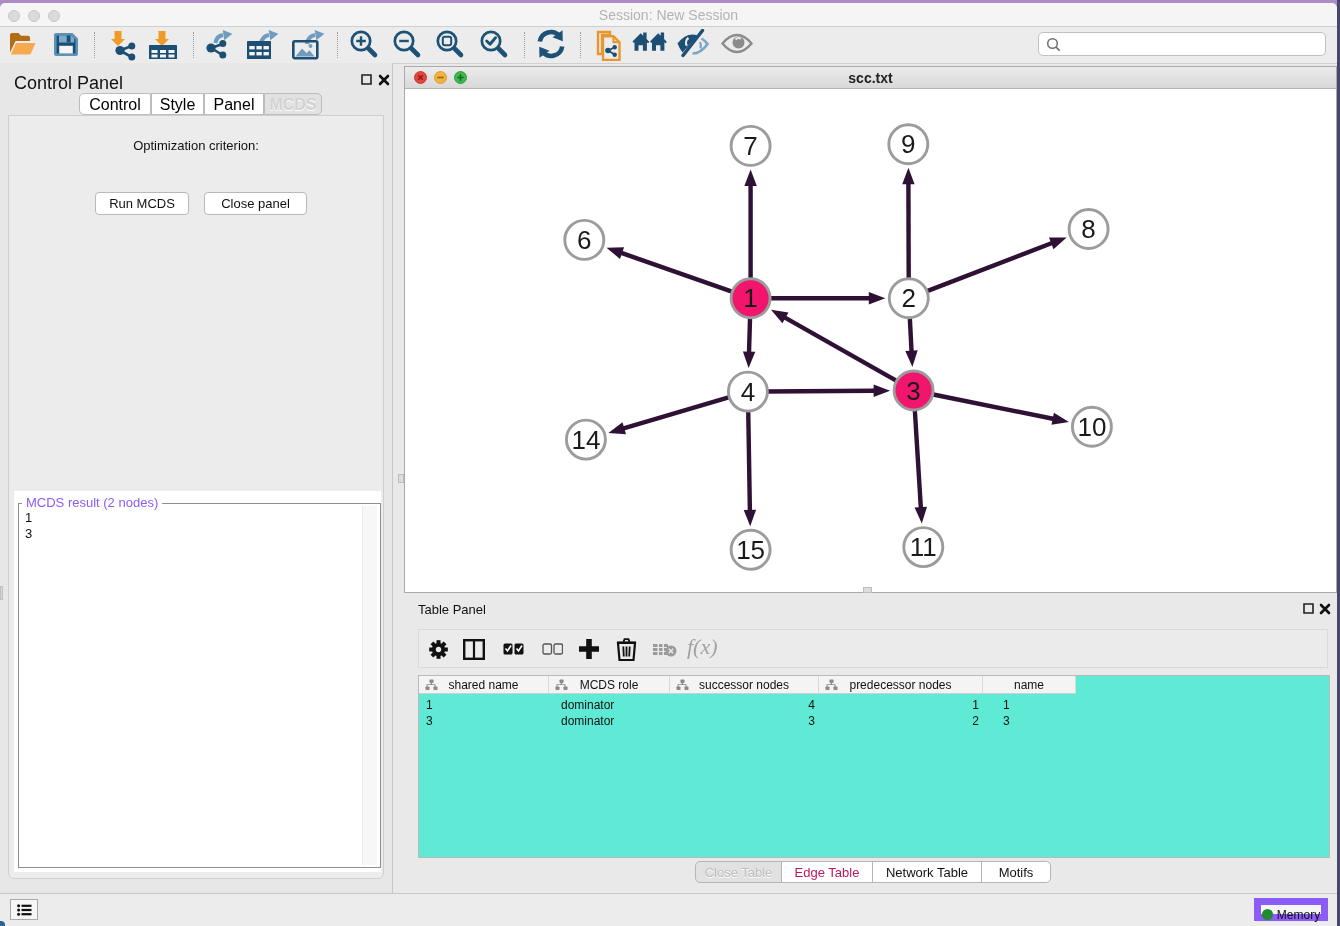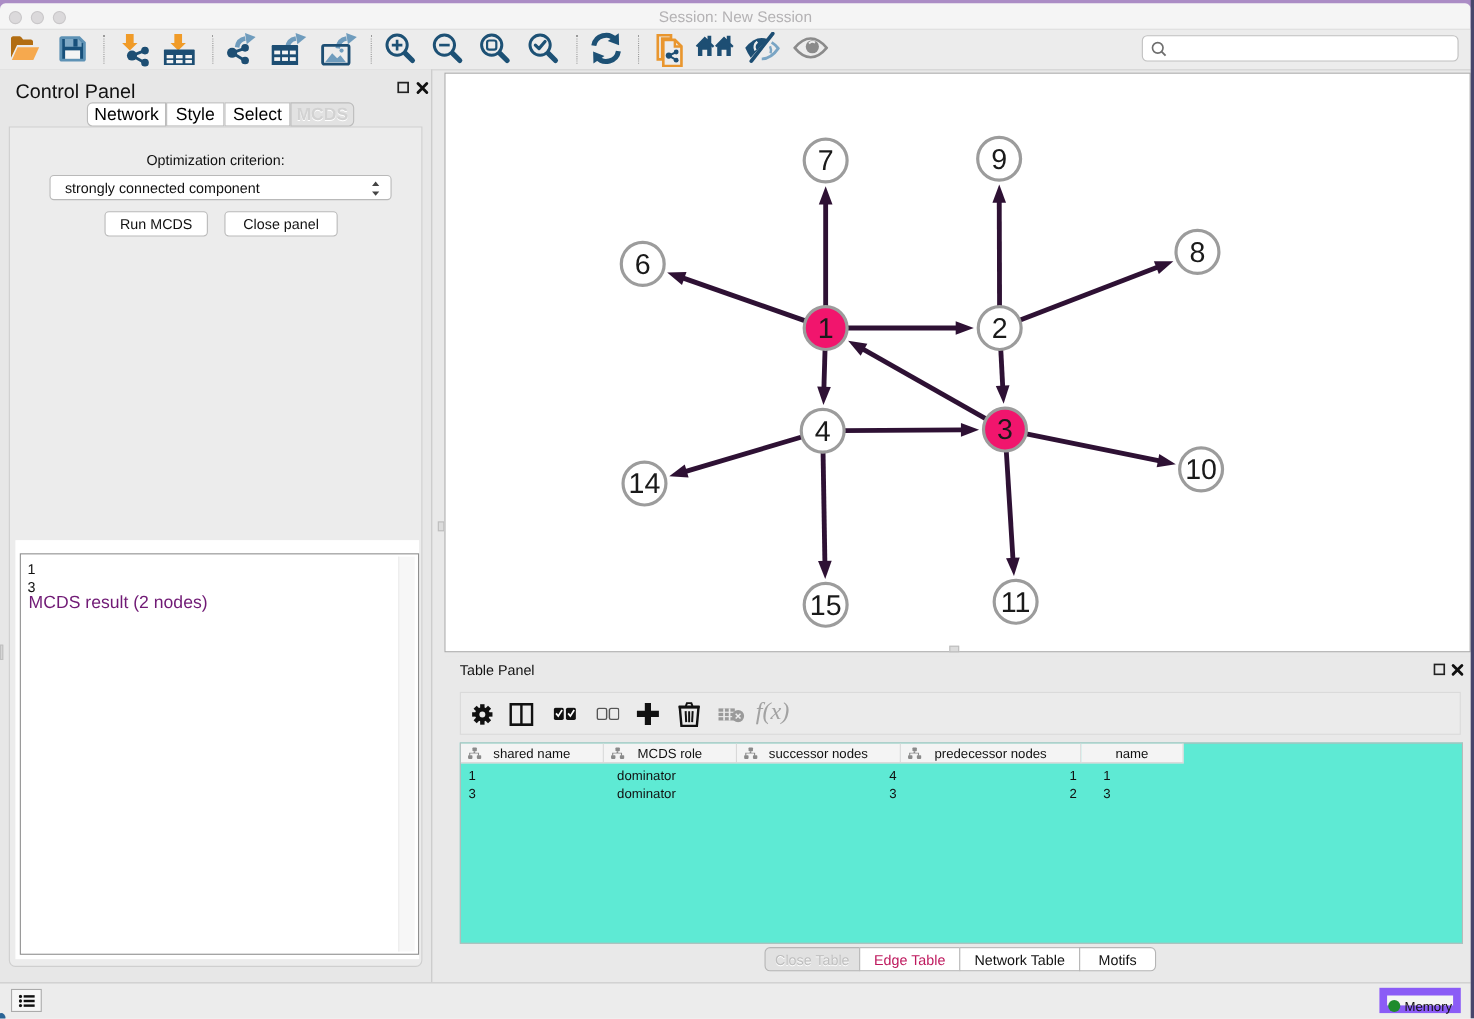--- a/index.html
+++ b/index.html
@@ -18,21 +18,21 @@
   
   #cpanel{left:0;top:63px;width:392px;height:830px;background:#e7e7e7;border-right:1px solid #c6c6c6;}
   #cp-title{position:absolute;left:14px;top:10px;font-size:18px;color:#111;}
   .tab{position:absolute;top:0;height:22px;line-height:22px;text-align:center;background:#fff;border:1px solid #bcbcbc;box-sizing:border-box;}
   #cp-content{position:absolute;left:8px;top:52px;width:376px;height:764px;background:#ececec;border:1px solid #cfcfcf;border-radius:0 0 6px 6px;box-sizing:border-box;}
   #opt-label{position:absolute;left:0;top:22px;width:100%;text-align:center;font-size:13px;color:#111;}
   #dropdown{position:absolute;left:36px;top:43px;width:311px;height:23px;background:#fff;border:1px solid #b9b9b9;border-radius:4px;font-size:13px;line-height:21px;padding-left:13px;box-sizing:border-box;color:#111;}
   .btn{position:absolute;height:23px;background:#fff;border:1px solid #b9b9b9;border-radius:4px;font-size:13px;text-align:center;line-height:21px;box-sizing:border-box;color:#111;}
   #mcds-white{position:absolute;left:14px;top:428px;width:367px;height:381px;background:#fff;}
   #mcds-box{position:absolute;left:4px;top:12px;width:363px;height:365px;border:1px solid #8f8f8f;box-sizing:border-box;}
-  #mcds-label{position:absolute;left:3px;top:-9px;background:#fff;padding:0 4px;font-size:16px;color:#701a75;margin-top:45px;}
+  #mcds-label{position:absolute;left:3px;top:-9px;background:#fff;padding:0 4px;font-size:13px;color:#8b5cf6;}
   #mcds-inner{position:absolute;left:2px;top:6px;width:330px;font-size:13px;color:#111;line-height:16px;padding-left:4px;}
   #mcds-scroll{position:absolute;right:3px;top:2px;width:14px;height:359px;background:#f7f7f7;border-left:1px solid #ececec;}
   
   #netwin{left:404px;top:66px;width:933px;height:527px;background:#fff;border:1px solid #a9a9a9;box-sizing:border-box;}
   #nettitle{position:absolute;left:0;top:0;width:100%;height:22px;background:linear-gradient(#ececec,#d8d8d8);border-bottom:1px solid #b4b4b4;box-sizing:border-box;}
   #nettitle .t{position:absolute;width:100%;text-align:center;top:3px;font-size:14px;font-weight:700;color:#222;}
   .mtl{position:absolute;top:4px;width:13px;height:13px;border-radius:50%;box-sizing:border-box;}
   
   #tpanel{left:404px;top:597px;width:936px;height:293px;background:#e9e9e9;}
   #tp-title{position:absolute;left:14px;top:5px;font-size:13px;color:#111;}
@@ -200,41 +200,56 @@
     </div>
   </div>
   <div id="cpanel" class="abs">
     <div id="cp-title">Control Panel</div>
     <svg style="position:absolute;left:361px;top:11px;" width="11" height="11" viewBox="0 0 11 11">
         <path d="M1 1 H10 V10 H1 Z" fill="none" stroke="#222" stroke-width="1.6"></path>
       </svg>
     <svg style="position:absolute;left:378px;top:11px;" width="12" height="12" viewBox="0 0 12 12">
         <path d="M2 2 L10 10 M10 2 L2 10" stroke="#111" stroke-width="2.6" stroke-linecap="round"></path>
       </svg>
-    <div class="tab" style="left:79px;top:30px;width:72px;z-index:3;border-radius:5px 0 0 5px;">Network</div>
+    <div class="tab" style="left:79px;top:30px;width:72px;z-index:3;border-radius:5px 0 0 5px;">Control</div>
     <div class="tab" style="left:151px;top:30px;width:53px;z-index:3;">Style</div>
-    <div class="tab" style="left:204px;top:30px;width:60px;z-index:3;">Select</div>
+    <div class="tab" style="left:204px;top:30px;width:60px;z-index:3;">Panel</div>
     <div class="tab" style="left:264px;top:30px;width:58px;z-index:3;background:#e2e2e2;color:#d2d2d2;text-shadow:0 1px 0 #fff;border-radius:0 5px 5px 0;font-weight:bold;">MCDS</div>
     <div id="cp-content">
       <div id="opt-label">Optimization criterion:</div>
-      <div id="dropdown">strongly connected component<svg style="position:absolute;right:9px;top:4px;" width="9" height="15" viewBox="0 0 9 15">
-            <path d="M4.5 1 L7.8 5 L1.2 5 Z M4.5 14 L1.2 10 L7.8 10 Z" fill="#444"></path>
-          </svg></div>
       <div class="btn" style="left:86px;top:76px;width:94px;">Run MCDS</div>
       <div class="btn" style="left:195px;top:76px;width:103px;">Close panel</div>
     </div>
     <div id="mcds-white">
       <div id="mcds-box">
         <div id="mcds-label">MCDS result (2 nodes)</div>
         <div id="mcds-inner">1<br>3</div>
         <div id="mcds-scroll"></div>
       </div>
     </div>
   </div>
   <div id="netwin" class="abs">
+    <div id="nettitle">
+      <div class="mtl" style="left:9px;background:#e5443f;border:1px solid #c43a34;">
+          <svg width="11" height="11" viewBox="0 0 11 11" style="position:absolute;left:0;top:0;">
+            <path d="M3.2 3.2 L7.8 7.8 M7.8 3.2 L3.2 7.8" stroke="#8c1f1c" stroke-width="1.5"></path>
+          </svg>
+        </div>
+      <div class="mtl" style="left:29px;background:#f3b43e;border:1px solid #d99b31;">
+          <svg width="11" height="11" viewBox="0 0 11 11" style="position:absolute;left:0;top:0;">
+            <path d="M2.3 5.5 L8.7 5.5" stroke="#99671c" stroke-width="1.7"></path>
+          </svg>
+        </div>
+      <div class="mtl" style="left:49px;background:#3fb94e;border:1px solid #2f9e3d;">
+          <svg width="11" height="11" viewBox="0 0 11 11" style="position:absolute;left:0;top:0;">
+            <path d="M2.3 5.5 L8.7 5.5 M5.5 2.3 L5.5 8.7" stroke="#13691f" stroke-width="1.6"></path>
+          </svg>
+        </div>
+      <div class="t">scc.txt</div>
+    </div>
     <svg style="position:absolute;left:1px;top:22px;" width="930" height="503" viewBox="0 0 930 503">
       <line x1="344.6" y1="191.7" x2="344.6" y2="95.4" stroke="#2e1134" stroke-width="4.4"></line>
       <polygon points="344.6,80.4 350.8,96.9 338.4,96.9" fill="#2e1134"></polygon>
       <line x1="328.1" y1="203.4" x2="214.6" y2="163.6" stroke="#2e1134" stroke-width="4.4"></line>
       <polygon points="200.5,158.7 218.1,158.3 214.0,170.0" fill="#2e1134"></polygon>
       <line x1="362.1" y1="209.2" x2="464.3" y2="209.2" stroke="#2e1134" stroke-width="4.4"></line>
       <polygon points="479.3,209.2 462.8,215.4 462.8,203.0" fill="#2e1134"></polygon>
       <line x1="344.1" y1="226.7" x2="343.0" y2="264.1" stroke="#2e1134" stroke-width="4.4"></line>
       <polygon points="342.6,279.1 336.9,262.4 349.3,262.8" fill="#2e1134"></polygon>
       <line x1="492.4" y1="292.9" x2="378.1" y2="228.2" stroke="#2e1134" stroke-width="4.4"></line>

